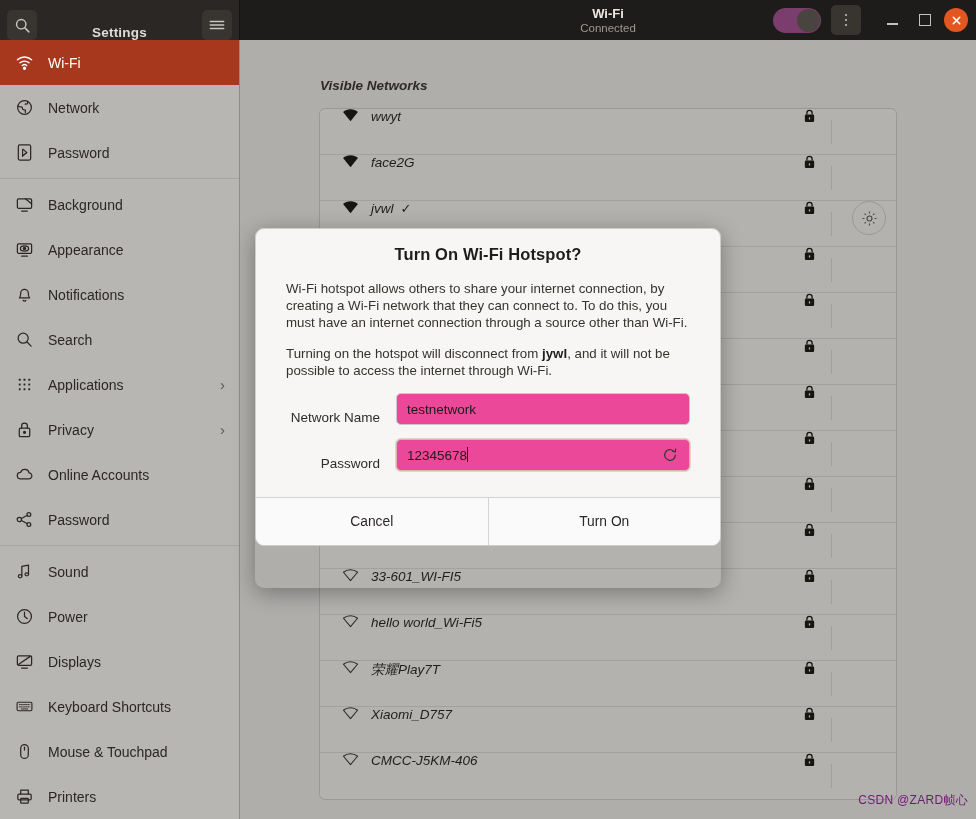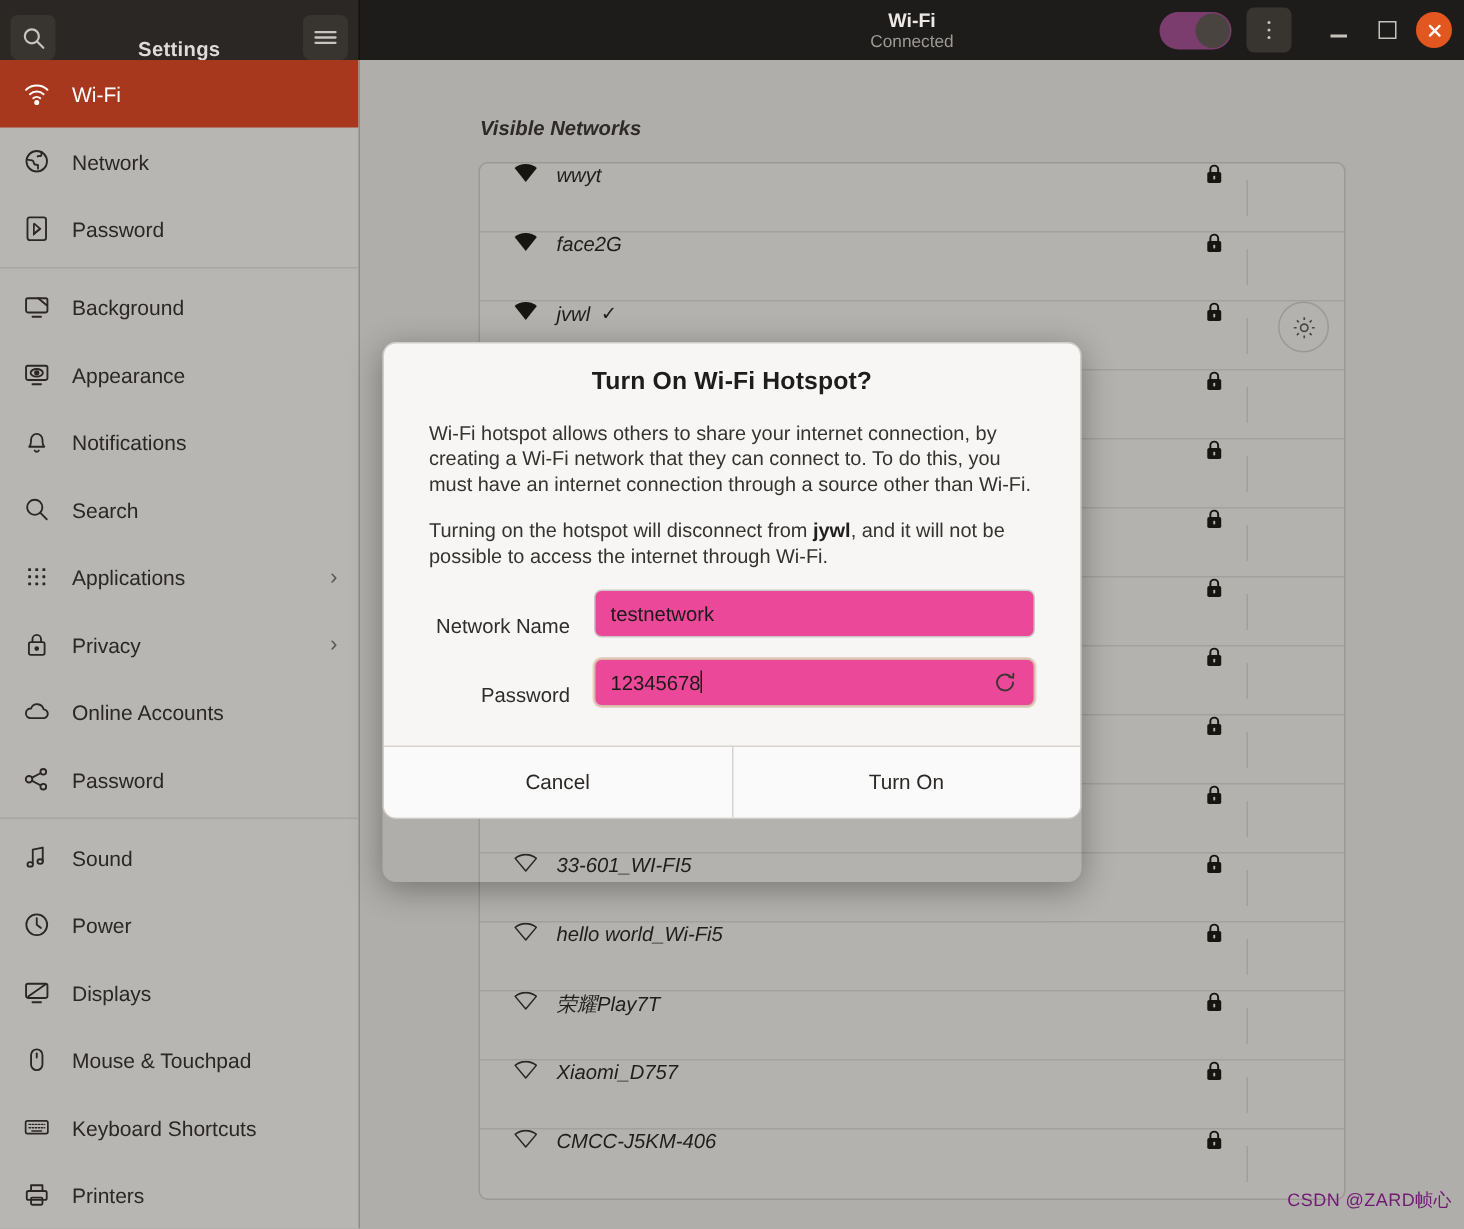--- a/index.html
+++ b/index.html
@@ -380,39 +380,39 @@
           <svg width="19" height="19" viewBox="0 0 20 20" fill="none" stroke="#2a2724" stroke-width="1.3" stroke-linecap="round" stroke-linejoin="round">
             <rect x="2.5" y="4" width="15" height="10" rx="1.3"></rect>
             <path d="M7 17h6"></path>
             <path d="M4 13 16 4.6"></path>
           </svg>
         </span>
         <span class="lbl">Displays</span>
       </div>
       <div class="side-item">
         <span class="ico">
-          <svg width="19" height="19" viewBox="0 0 20 20" fill="none" stroke="#2a2724" stroke-width="1.3" stroke-linecap="round" stroke-linejoin="round">
-            <rect x="6" y="2.7" width="8" height="14.6" rx="4"></rect>
-            <path d="M10 5.5v3"></path>
-          </svg>
-        </span>
-        <span class="lbl">Mouse &amp; Touchpad</span>
-      </div>
-      <div class="side-item">
-        <span class="ico">
           <svg width="19" height="19" viewBox="0 0 20 20" fill="none" stroke="#2a2724" stroke-width="1.2">
             <rect x="2.2" y="5.5" width="15.6" height="9" rx="1.3"></rect>
             <g stroke-width="1" stroke-linecap="round">
               <path d="M4.6 8h1M6.8 8h1M9 8h1M11.2 8h1M13.4 8h1M15.6 8h0"></path>
               <path d="M4.6 10.4h1M6.8 10.4h1M9 10.4h1M11.2 10.4h1M13.4 10.4h1M15.6 10.4h0"></path>
               <path d="M6.6 12.6h6.8"></path>
             </g>
           </svg>
         </span>
         <span class="lbl">Keyboard Shortcuts</span>
+      </div>
+      <div class="side-item">
+        <span class="ico">
+          <svg width="19" height="19" viewBox="0 0 20 20" fill="none" stroke="#2a2724" stroke-width="1.3" stroke-linecap="round" stroke-linejoin="round">
+            <rect x="6" y="2.7" width="8" height="14.6" rx="4"></rect>
+            <path d="M10 5.5v3"></path>
+          </svg>
+        </span>
+        <span class="lbl">Mouse &amp; Touchpad</span>
       </div>
       <div class="side-item">
         <span class="ico">
           <svg width="19" height="19" viewBox="0 0 20 20" fill="none" stroke="#2a2724" stroke-width="1.3" stroke-linecap="round" stroke-linejoin="round">
             <path d="M6 7.4V3.3h8v4.1"></path>
             <rect x="3" y="7.4" width="14" height="6.2" rx="1.2"></rect>
             <rect x="6" y="12" width="8" height="5" rx=".8"></rect>
           </svg>
         </span>
         <span class="lbl">Printers</span>

